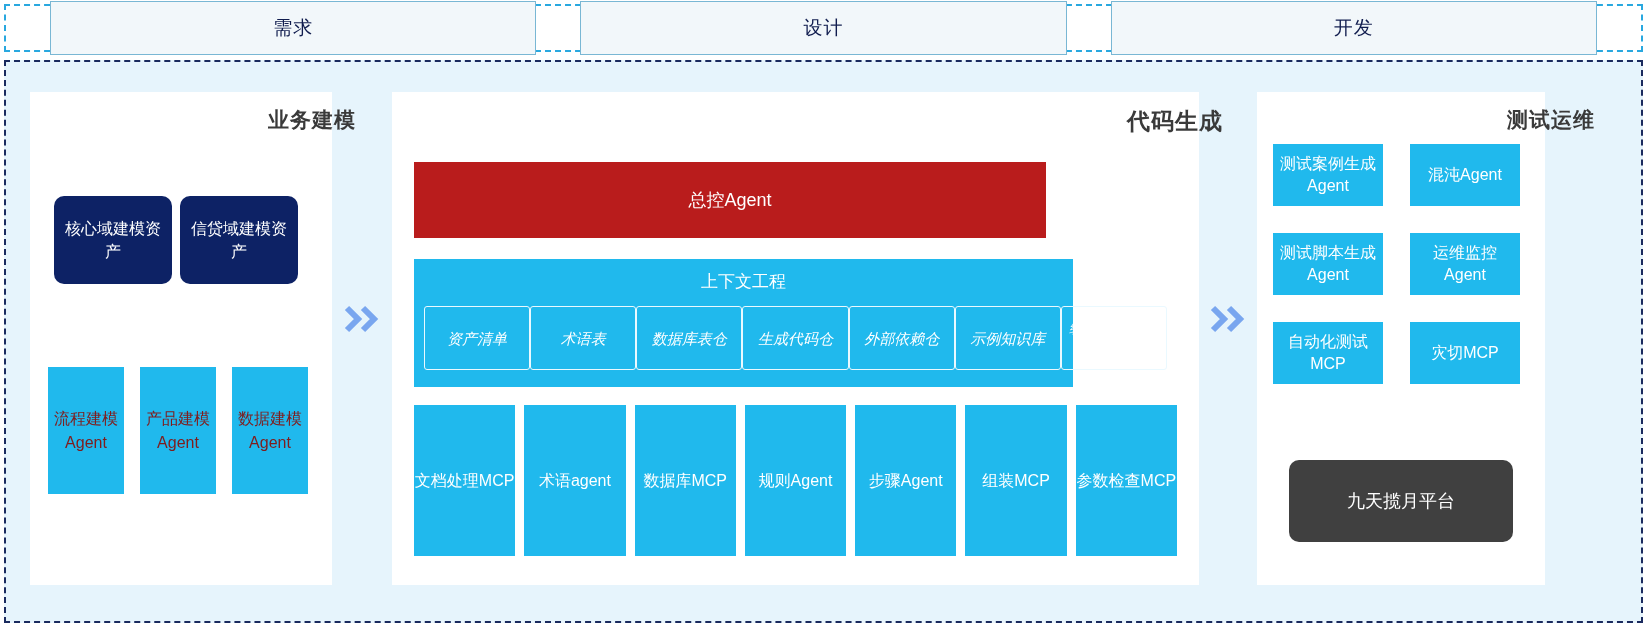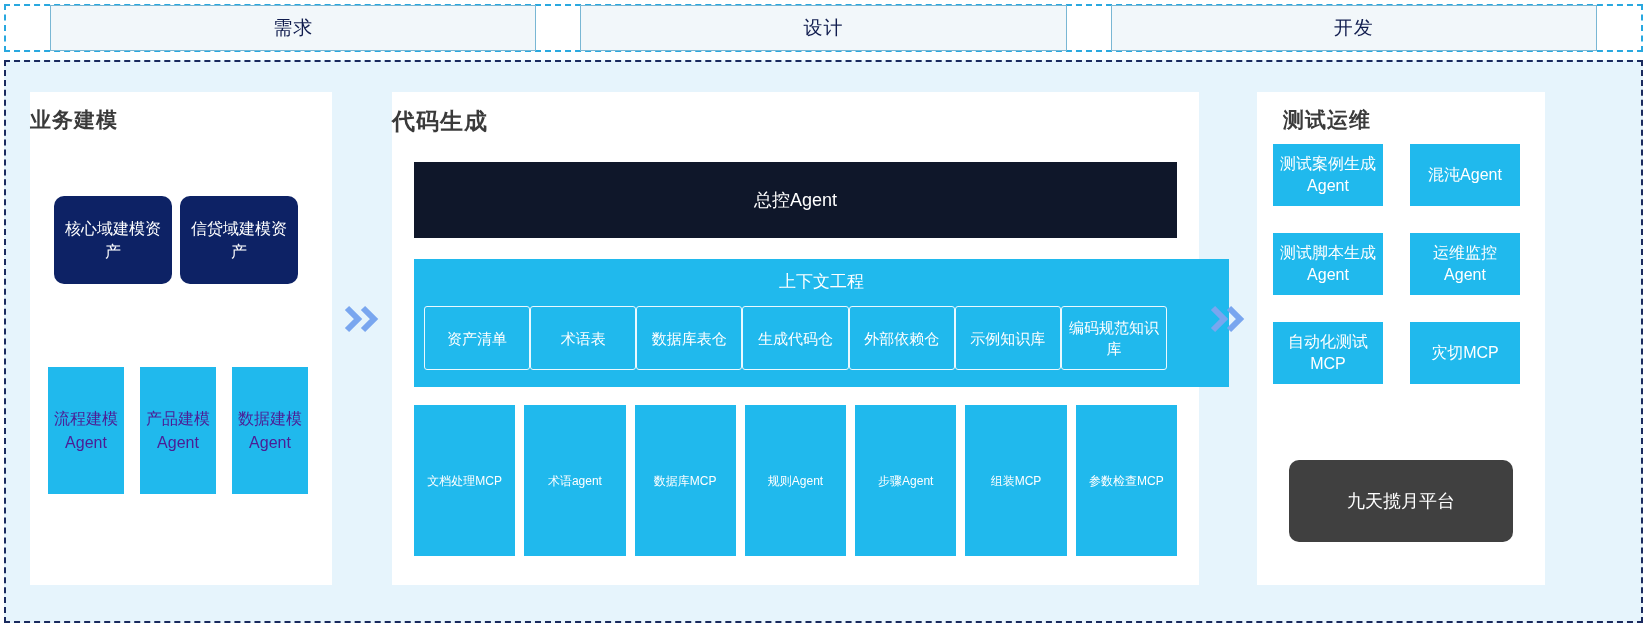--- a/index.html
+++ b/index.html
@@ -31,21 +31,21 @@
     box-sizing: border-box;
     border: 2px dashed #29a8df;
     background: #ffffff;
     display: flex;
     align-items: center;
     justify-content: space-between;
     padding: 0 22px;
   }
   .phase-box {
     flex: 1 1 0;
-    height: 46px;
+    height: 54px;
     margin: 0 22px;
     box-sizing: border-box;
     border: 1px solid #79b7d4;
     background: #f2f7fa;
     color: #101c4e;
     font-size: 19px;
     display: flex;
     align-items: center;
     justify-content: center;
     letter-spacing: 1px;
@@ -63,25 +63,26 @@
     background: #e6f4fc;
   }
 
   .panel {
     position: absolute;
     background: #ffffff;
     box-sizing: border-box;
   }
   .panel-title {
     width: 100%;
-    text-align: left;
+    text-align: right;
     font-size: 21px;
     font-weight: bold;
     color: #3a3a3a;
     letter-spacing: 1px;
+    padding-left: 24px;
   }
 
   
   #panel-left {
     left: 24px;
     top: 30px;
     width: 302px;
     height: 493px;
   }
   #panel-left .panel-title { margin-top: 14px; }
@@ -113,21 +114,21 @@
     position: absolute;
     left: 18px;
     top: 275px;
     display: flex;
     gap: 16px;
   }
   .modeler-card {
     width: 76px;
     height: 127px;
     background: #20b9ed;
-    color: #4c1d95;
+    color: #7f1d1d;
     font-size: 16px;
     line-height: 24px;
     display: flex;
     align-items: center;
     justify-content: center;
     text-align: center;
   }
 
   
   .arrow {
@@ -146,52 +147,53 @@
     top: 30px;
     width: 807px;
     height: 493px;
   }
   #panel-center .panel-title { margin-top: 14px; font-size: 23px; }
 
   .master-agent {
     position: absolute;
     left: 22px;
     top: 70px;
-    width: 763px;
+    width: 632px;
     height: 76px;
-    background: #0f172a;
+    background: #b91c1c;
     color: #ffffff;
     font-size: 18px;
     display: flex;
     align-items: center;
     justify-content: center;
   }
 
   .context-block {
     position: absolute;
     left: 22px;
     top: 167px;
-    width: 815px;
+    width: 659px;
     height: 128px;
     background: #20b9ed;
   }
   .context-title {
     width: 100%;
     text-align: center;
     color: #ffffff;
     font-size: 17px;
     padding-top: 11px;
     box-sizing: border-box;
   }
   .context-items {
     position: absolute;
     left: 10px;
     top: 47px;
     width: 743px;
     display: flex;
+    font-style: italic;
   }
   .context-item {
     flex: 1 1 0;
     height: 64px;
     border: 1px solid #eaf9ff;
     border-radius: 3px;
     color: #ffffff;
     font-size: 15px;
     line-height: 21px;
     display: flex;
@@ -207,21 +209,21 @@
     top: 313px;
     width: 763px;
     display: flex;
     gap: 9px;
   }
   .mcp-card {
     flex: 1 1 0;
     height: 151px;
     background: #20b9ed;
     color: #ffffff;
-    font-size: 12px;
+    font-size: 16px;
     line-height: 22px;
     display: flex;
     align-items: center;
     justify-content: center;
     text-align: left;
   }
 
   
   #panel-right {
     left: 1251px;

